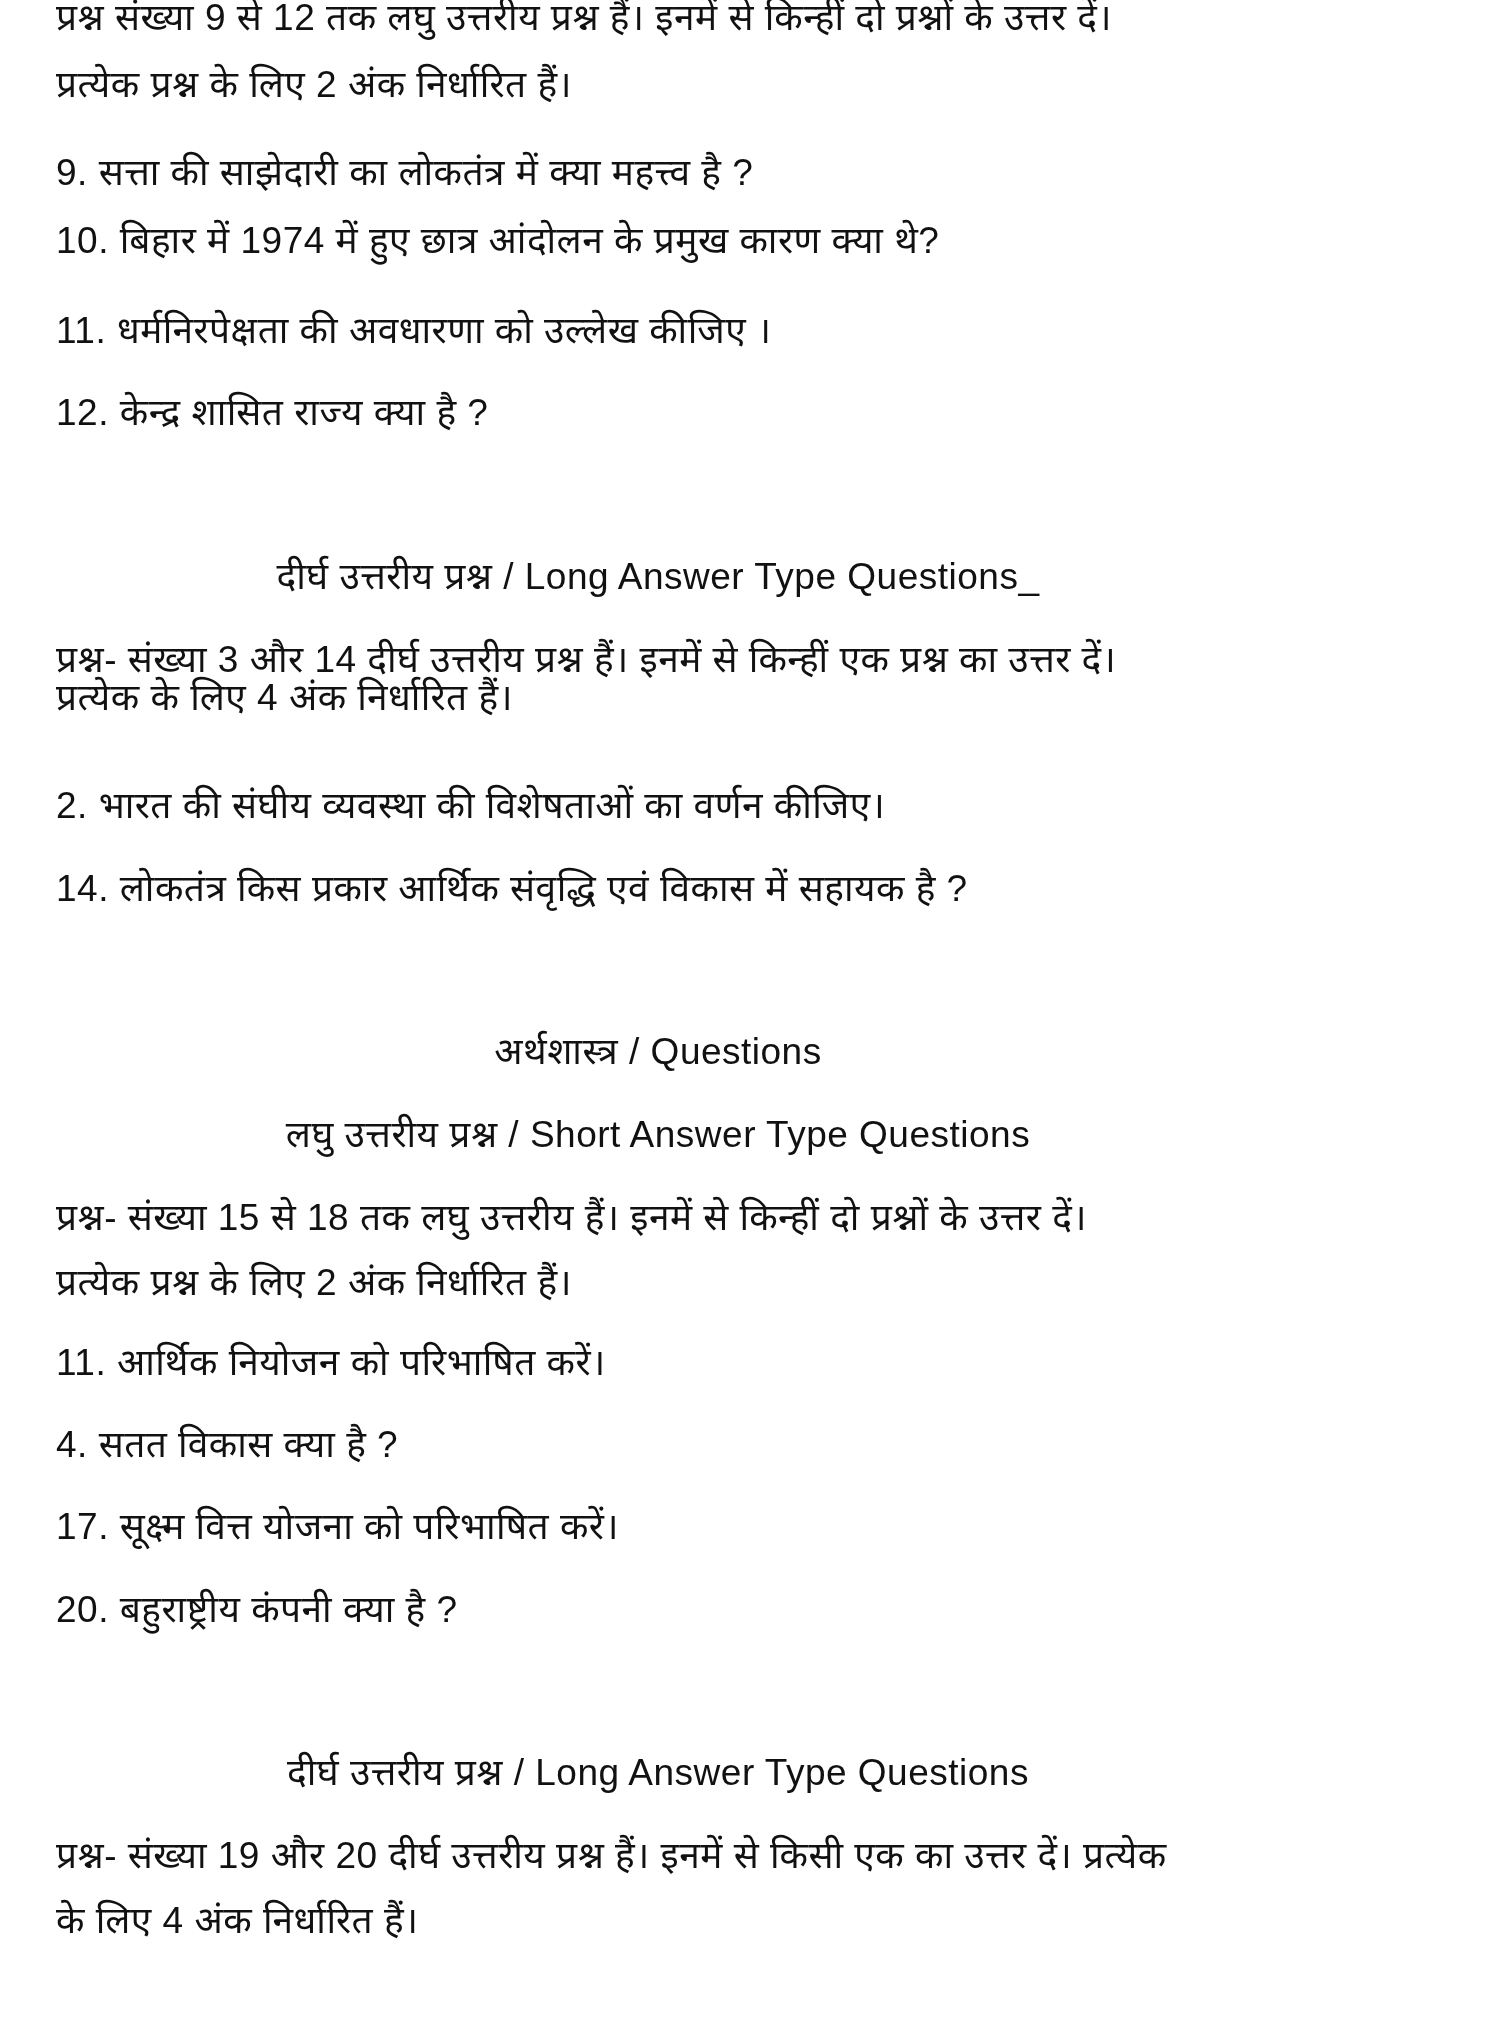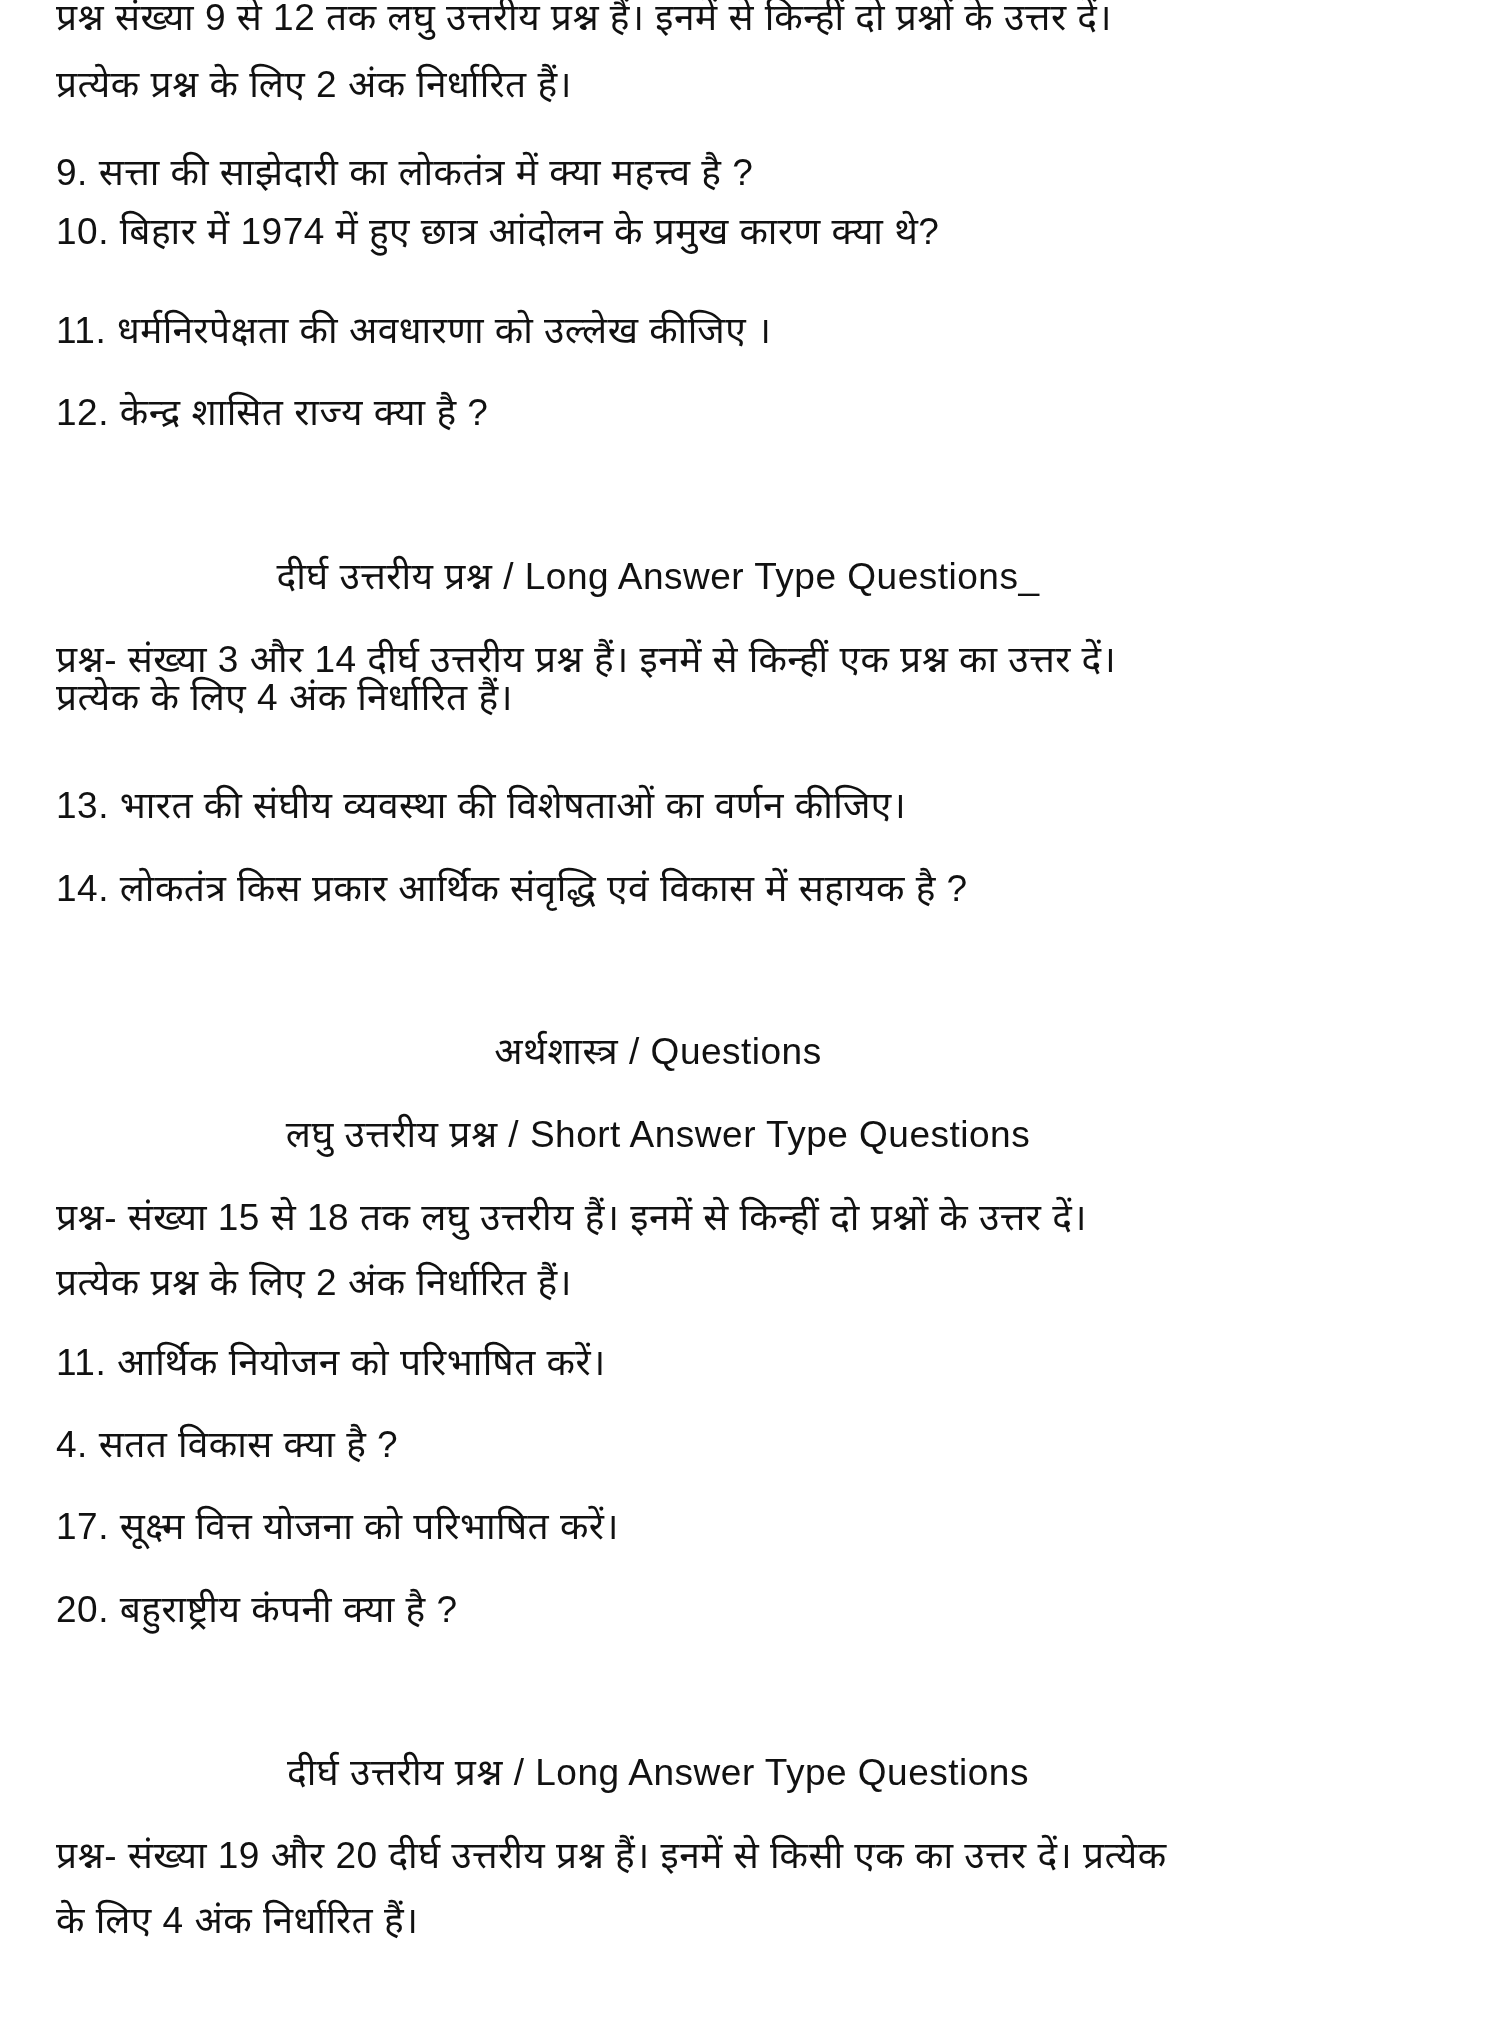--- a/index.html
+++ b/index.html
@@ -7,28 +7,28 @@
          font-family: "Liberation Sans", "DejaVu Sans", sans-serif; color: #111; }
   .line { position: absolute; left: 56px; font-size: 37px; line-height: 44px; white-space: nowrap; letter-spacing: 0.5px; }
   .center { left: 0; width: 1316px; text-align: center; }
 </style>
 </head>
 <body>
 
 <div class="line" style="top:-4px">प्रश्न संख्या 9 से 12 तक लघु उत्तरीय प्रश्न हैं। इनमें से किन्हीं दो प्रश्नों के उत्तर दें।</div>
 <div class="line" style="top:63px">प्रत्येक प्रश्न के लिए 2 अंक निर्धारित हैं।</div>
 <div class="line" style="top:151px">9. सत्ता की साझेदारी का लोकतंत्र में क्या महत्त्व है ?</div>
-<div class="line" style="top:210px">10. बिहार में 1974 में हुए छात्र आंदोलन के प्रमुख कारण क्या थे?</div>
+<div class="line" style="top:219px">10. बिहार में 1974 में हुए छात्र आंदोलन के प्रमुख कारण क्या थे?</div>
 <div class="line" style="top:309px">11. धर्मनिरपेक्षता की अवधारणा को उल्लेख कीजिए ।</div>
 <div class="line" style="top:391px">12. केन्द्र शासित राज्य क्या है ?</div>
 
 <div class="line center" style="top:555px">दीर्घ उत्तरीय प्रश्न / Long Answer Type Questions_</div>
 <div class="line" style="top:638px">प्रश्न- संख्या 3 और 14 दीर्घ उत्तरीय प्रश्न हैं। इनमें से किन्हीं एक प्रश्न का उत्तर दें।</div>
 <div class="line" style="top:676px">प्रत्येक के लिए 4 अंक निर्धारित हैं।</div>
-<div class="line" style="top:784px">13. भारत की संघीय व्यवस्था की विशेषताओं का वर्णन कीजिए।</div>
+<div class="line" style="top:784px">2. भारत की संघीय व्यवस्था की विशेषताओं का वर्णन कीजिए।</div>
 <div class="line" style="top:867px">14. लोकतंत्र किस प्रकार आर्थिक संवृद्धि एवं विकास में सहायक है ?</div>
 
 <div class="line center" style="top:1030px">अर्थशास्त्र / Questions</div>
 <div class="line center" style="top:1113px">लघु उत्तरीय प्रश्न / Short Answer Type Questions</div>
 <div class="line" style="top:1196px">प्रश्न- संख्या 15 से 18 तक लघु उत्तरीय हैं। इनमें से किन्हीं दो प्रश्नों के उत्तर दें।</div>
 <div class="line" style="top:1261px">प्रत्येक प्रश्न के लिए 2 अंक निर्धारित हैं।</div>
 <div class="line" style="top:1341px">11. आर्थिक नियोजन को परिभाषित करें।</div>
 <div class="line" style="top:1423px">4. सतत विकास क्या है ?</div>
 <div class="line" style="top:1505px">17. सूक्ष्म वित्त योजना को परिभाषित करें।</div>
 <div class="line" style="top:1588px">20. बहुराष्ट्रीय कंपनी क्या है ?</div>

